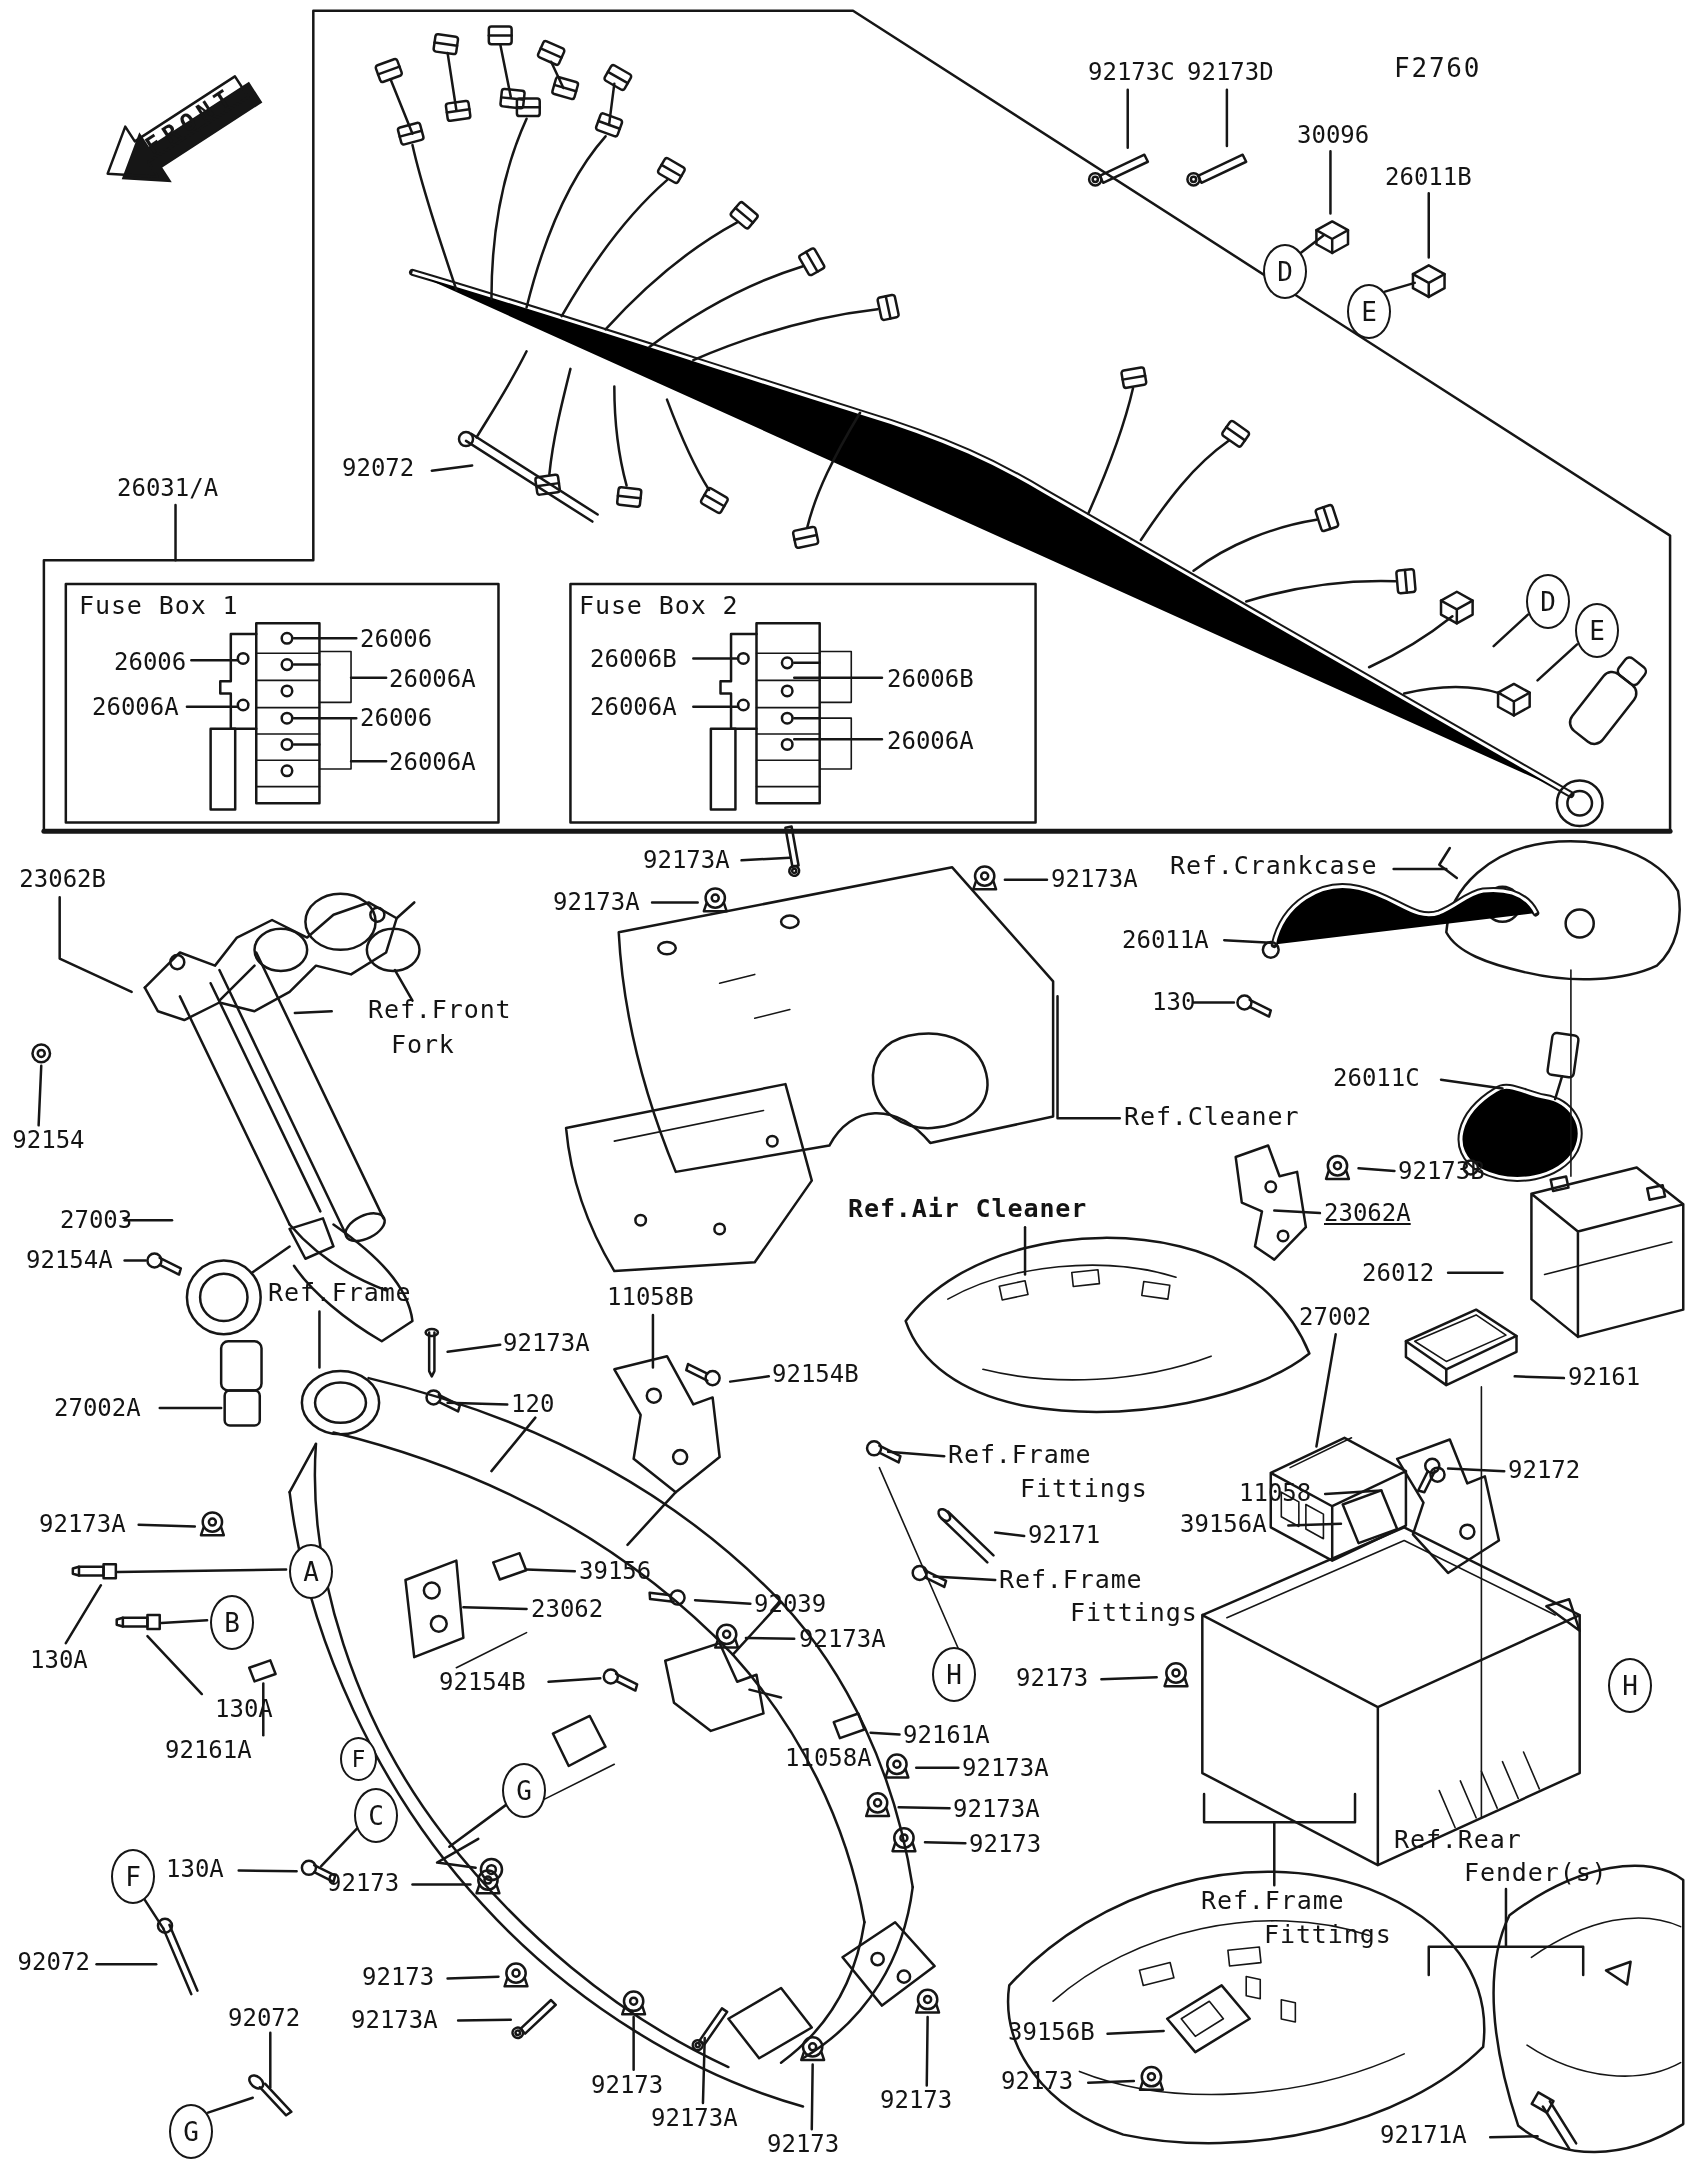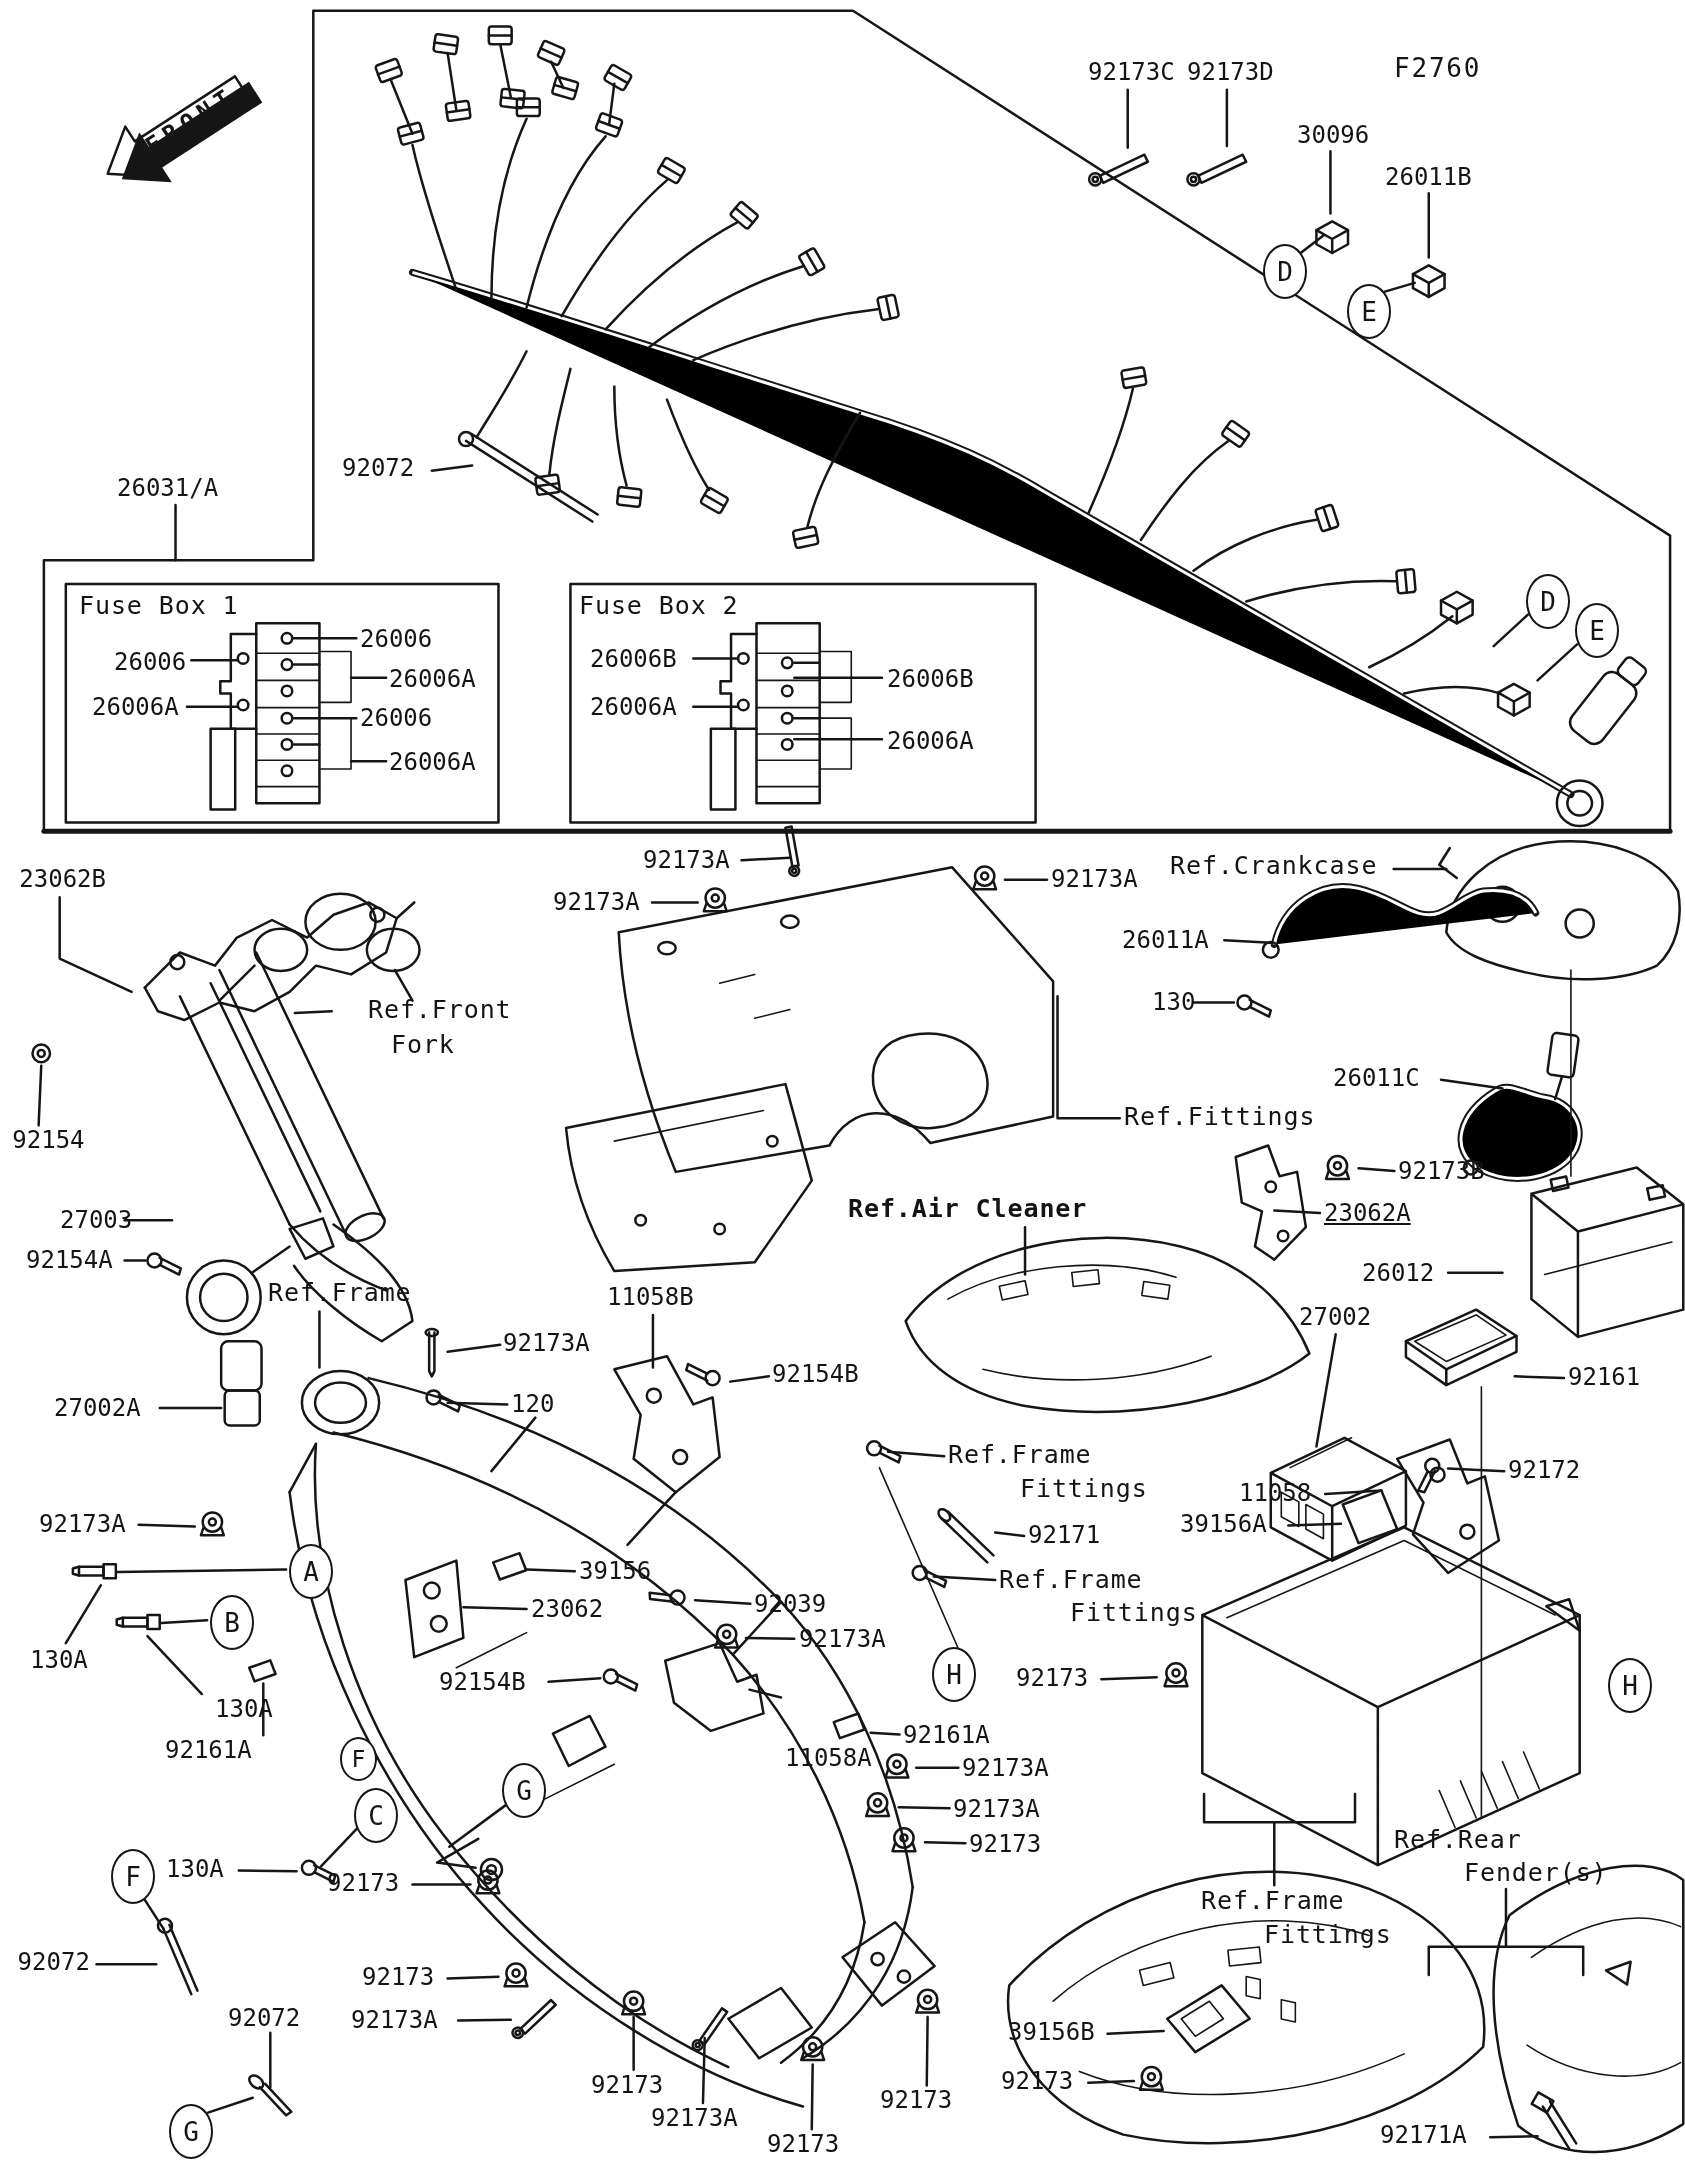--- a/index.html
+++ b/index.html
@@ -476,21 +476,21 @@
       <div class="lbl" style="left: 643px; top: 848px;">92173A</div>
       <div class="lbl" style="left: 553px; top: 890px;">92173A</div>
       <div class="lbl" style="left: 1051px; top: 867px;">92173A</div>
       <div class="lbl big" style="left: 1170px; top: 853px;">Ref.Crankcase</div>
       <div class="lbl" style="left: 1122px; top: 928px;">26011A</div>
       <div class="lbl" style="left: 1152px; top: 990px;">130</div>
       <div class="lbl" style="left: 1333px; top: 1066px;">26011C</div>
       <div class="lbl" style="left: 1398px; top: 1159px;">92173B</div>
       <div class="lbl" style="left: 1324px; top: 1201px; text-decoration: underline;">23062A</div>
       <div class="lbl" style="left: 1362px; top: 1261px;">26012</div>
-      <div class="lbl big" style="left: 1124px; top: 1104px;">Ref.Fittings</div>
+      <div class="lbl big" style="left: 1124px; top: 1104px;">Ref.Cleaner</div>
       <div class="lbl big" style="left: 848px; top: 1196px; font-weight: bold;">Ref.Air Cleaner</div>
       <div class="lbl" style="left: 60px; top: 1208px;">27003</div>
       <div class="lbl" style="left: 26px; top: 1248px;">92154A</div>
       <div class="lbl big" style="left: 268px; top: 1280px;">Ref.Frame</div>
       <div class="lbl" style="left: 607px; top: 1285px;">11058B</div>
       <div class="lbl" style="left: 503px; top: 1331px;">92173A</div>
       <div class="lbl" style="left: 772px; top: 1362px;">92154B</div>
       <div class="lbl" style="left: 511px; top: 1392px;">120</div>
       <div class="lbl" style="left: 54px; top: 1396px;">27002A</div>
       <div class="lbl" style="left: 39px; top: 1512px;">92173A</div>

